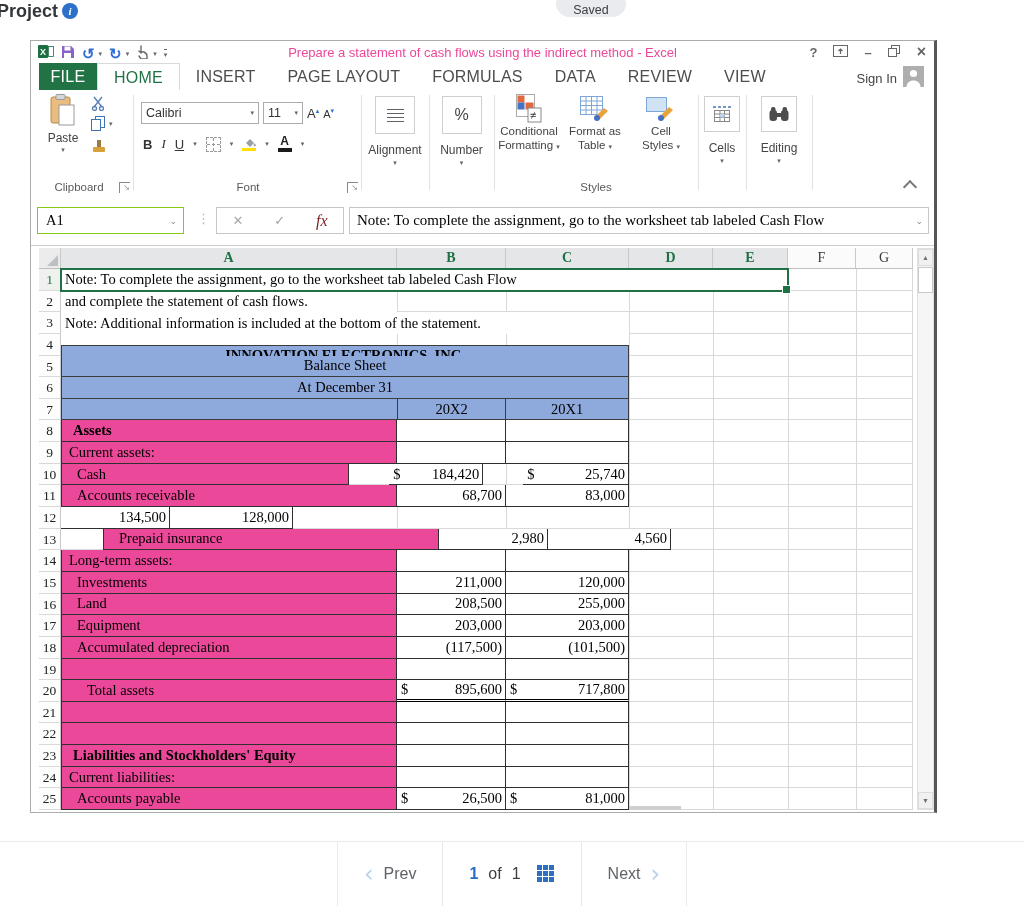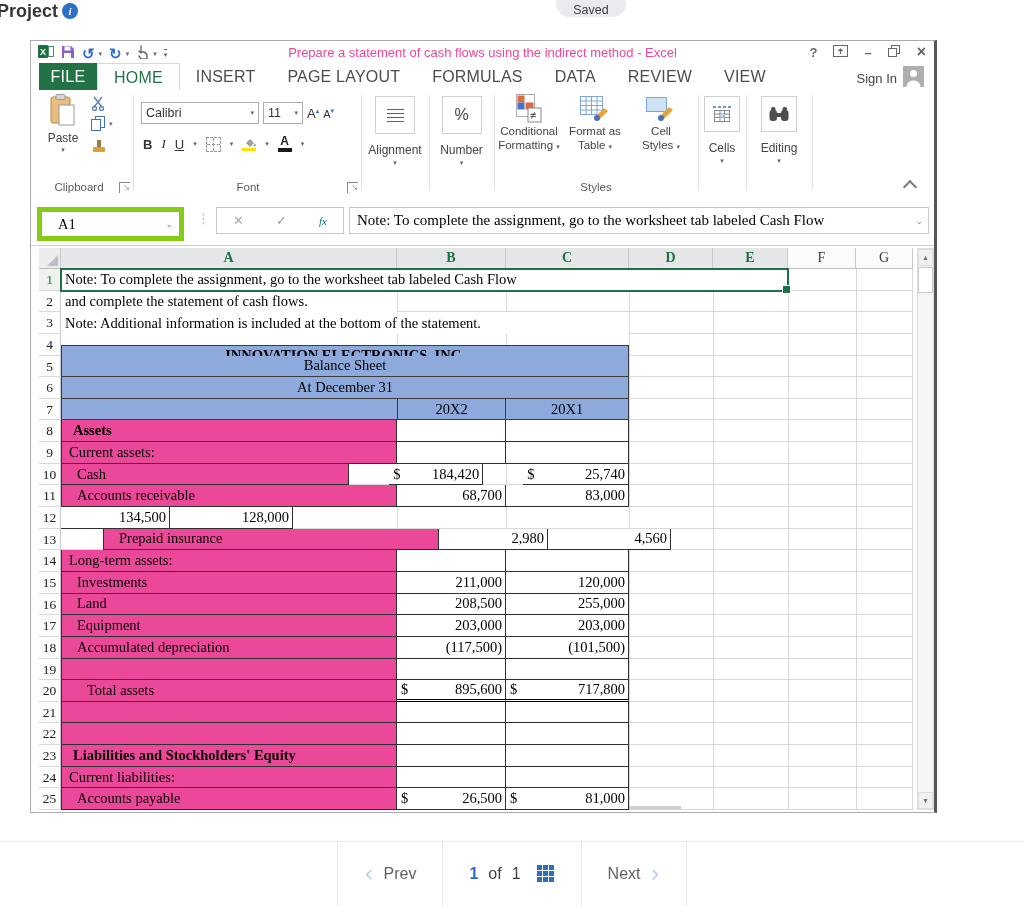--- a/index.html
+++ b/index.html
@@ -60,30 +60,30 @@
   .fill-ic{display:flex;flex-direction:column;align-items:center;}
   .fill-bar{width:14px;height:3.5px;background:#ffe000;margin-top:1px;}
   .fc-a{font-size:12px;font-weight:bold;color:#222;line-height:11px;}
   .fc-bar{width:14px;height:3.5px;background:#1a1a1a;margin-top:1px;}
   .two-line{font-size:11.5px;color:#444;text-align:center;line-height:14px;}
   .styles-btn{width:66px;display:flex;flex-direction:column;align-items:center;}
   .chev-up{position:absolute;left:874px;top:92px;width:8px;height:8px;border-left:2px solid #777;
            border-top:2px solid #777;transform:rotate(45deg);}
   
   .frow{position:absolute;left:0;top:157px;width:100%;height:47px;border-bottom:1px solid #cfcfcf;background:#fff;}
-  .namebox{position:absolute;left:6px;top:9px;width:147px;height:34px;border:5px solid #84cc16;
+  .namebox{position:absolute;left:6px;top:9px;width:147px;height:27px;border:1px solid #84cc16;
            font-family:"Liberation Serif",serif;font-size:14.5px;color:#000;display:flex;align-items:center;
-           padding-left:16px;box-sizing:border-box;}
+           padding-left:8px;box-sizing:border-box;}
   .namebox .dd{margin-left:auto;margin-right:6px;font-size:9px;color:#888;}
   .fdots{position:absolute;left:166px;top:13px;color:#b5b5b5;font-size:13px;}
   .fbtns{position:absolute;left:185px;top:9px;width:128px;height:27px;border:1px solid #c6c6c6;
          box-sizing:border-box;display:flex;align-items:center;justify-content:space-around;}
   .fx-x{color:#a8a8a8;font-size:13px;}
   .fx-ck{color:#9aa49c;font-size:13px;}
-  .fx-fx{font-family:"Liberation Serif",serif;font-style:italic;font-size:11px;color:#0f766e;}
+  .fx-fx{font-family:"Liberation Serif",serif;font-style:italic;font-size:16px;color:#7f1d1d;}
   .fvalue{position:absolute;left:318px;top:9px;width:580px;height:27px;border:1px solid #c6c6c6;
           box-sizing:border-box;display:flex;align-items:center;padding-left:7px;
           font-family:"Liberation Serif",serif;font-size:15px;color:#000;white-space:nowrap;overflow:hidden;}
   .fvalue .dd{margin-left:auto;margin-right:5px;font-size:9px;color:#888;flex:none;}
   
   .grid{position:absolute;left:8px;top:207px;width:874px;height:562px;font-family:"Liberation Serif",serif;}
   .gcorner{position:absolute;left:0;top:0;width:22px;height:21px;background:#ececec;
            border-right:1px solid #c9c9c9;border-bottom:1px solid #c0c0c0;box-sizing:border-box;}
   .gcorner::after{content:"";position:absolute;right:2px;bottom:2px;width:0;height:0;
                   border-left:11px solid transparent;border-bottom:11px solid #bcc0c3;}

